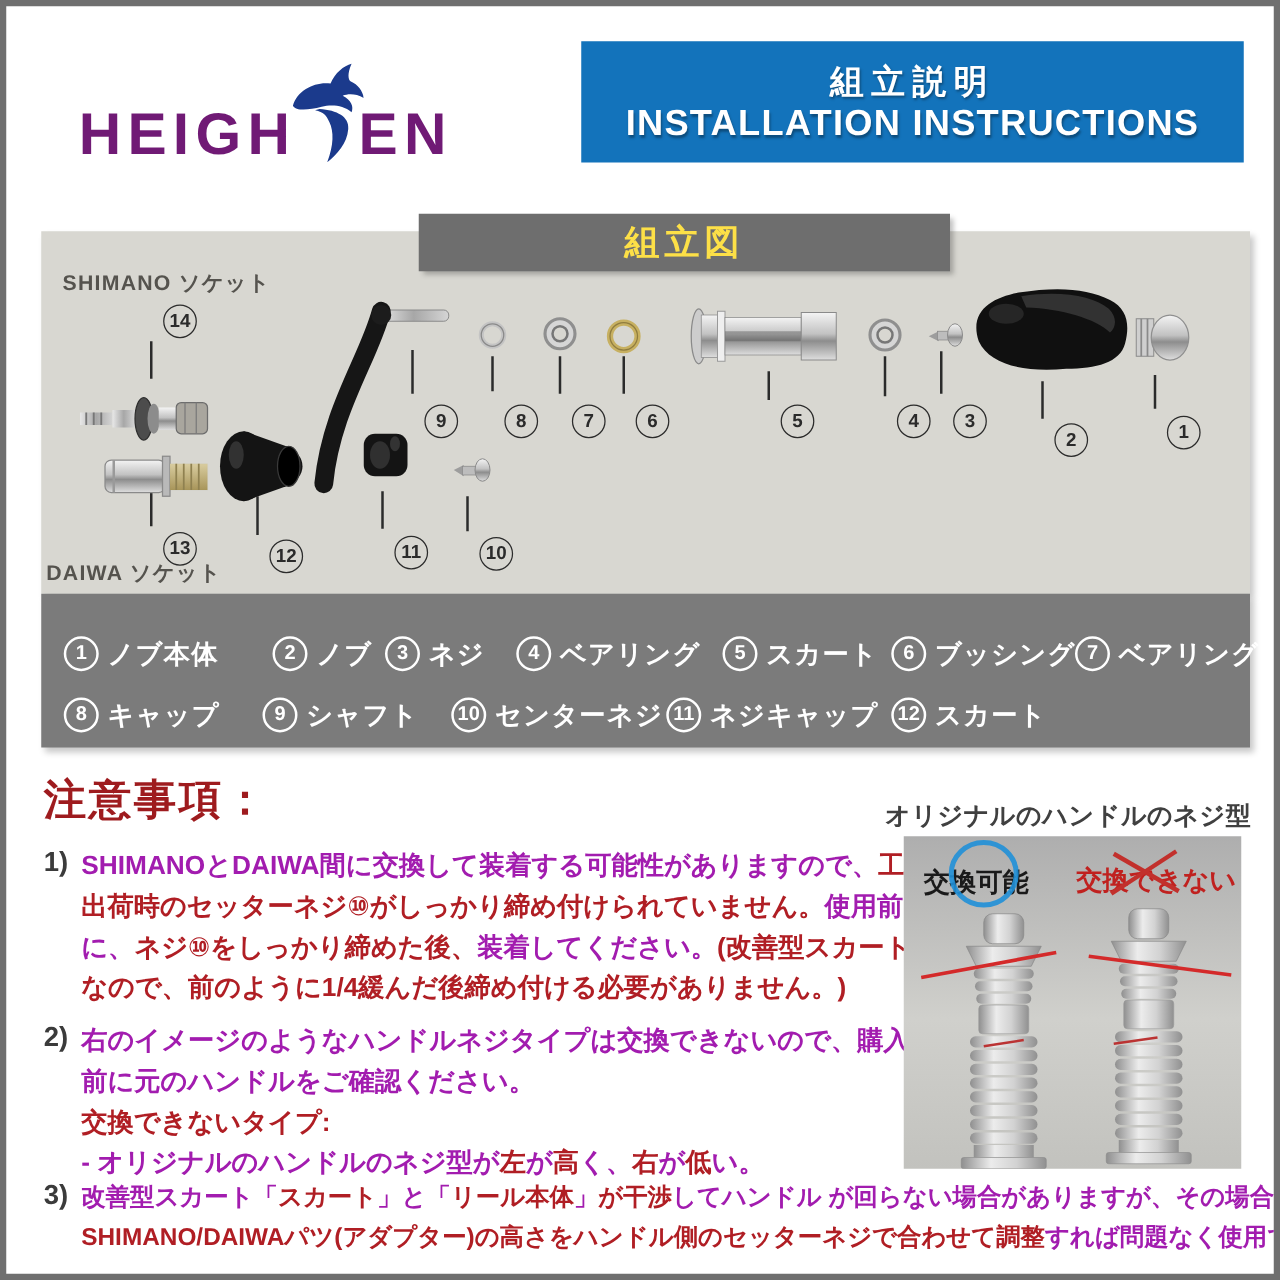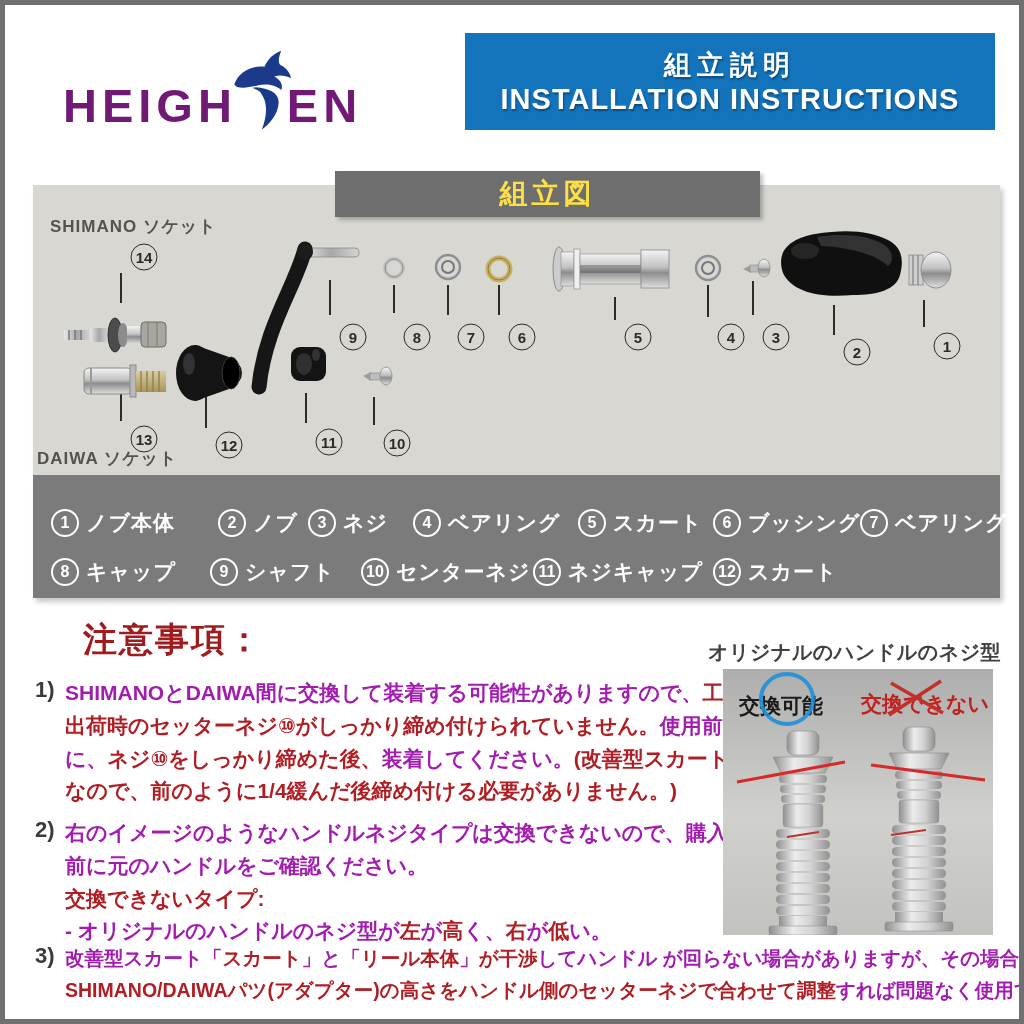--- a/index.html
+++ b/index.html
@@ -45,21 +45,21 @@
     position:absolute;left:28px;top:470px;width:967px;height:123px;
     background:#7b7b7b;box-shadow:3px 4px 5px rgba(0,0,0,.22);
   }
   .part-item{position:absolute;display:flex;align-items:center;transform:translateY(-50%);}
   .part-num{
     width:28px;height:28px;border:2px solid #fff;border-radius:50%;color:#fff;
     font-size:16px;font-weight:bold;display:flex;align-items:center;justify-content:center;flex:0 0 28px;
   }
   .part-label{color:#fff;font-size:21px;font-weight:bold;margin-left:7px;letter-spacing:1px;white-space:nowrap;}
   
-  #notes-title{position:absolute;left:30px;top:612px;font-size:34px;font-weight:bold;color:#9e1b1e;letter-spacing:2px;margin-left:48px;}
+  #notes-title{position:absolute;left:30px;top:612px;font-size:34px;font-weight:bold;color:#9e1b1e;letter-spacing:2px;}
   .note-item{position:absolute;display:flex;}
   .note-num{font-size:22px;font-weight:bold;color:#3b3b3b;flex:0 0 30px;}
   .note-body{font-size:21px;font-weight:bold;line-height:1.56;color:#3b3b3b;white-space:nowrap;}
   #note-1{left:30px;top:672px;}
   #note-2{left:30px;top:812px;}
   #note-3{left:30px;top:938px;}
   #note-3 .note-body{font-size:19.5px;line-height:1.62;}
   .seg-k{color:#a21caf;}
   .seg-r{color:#b01e24;}
   

